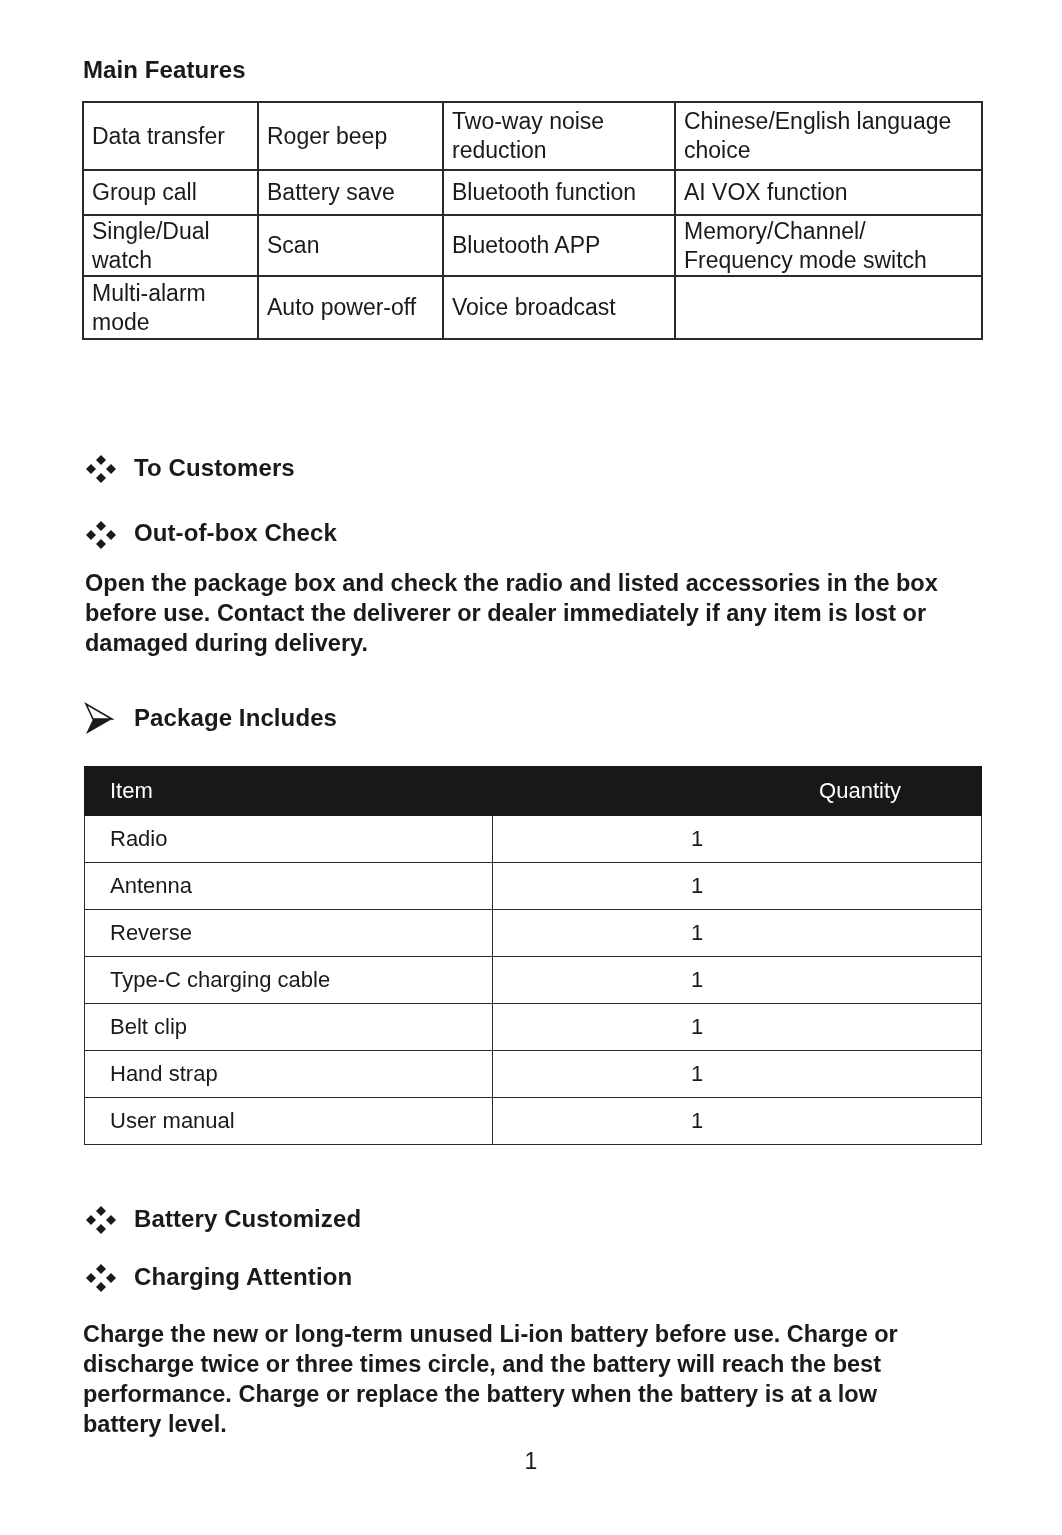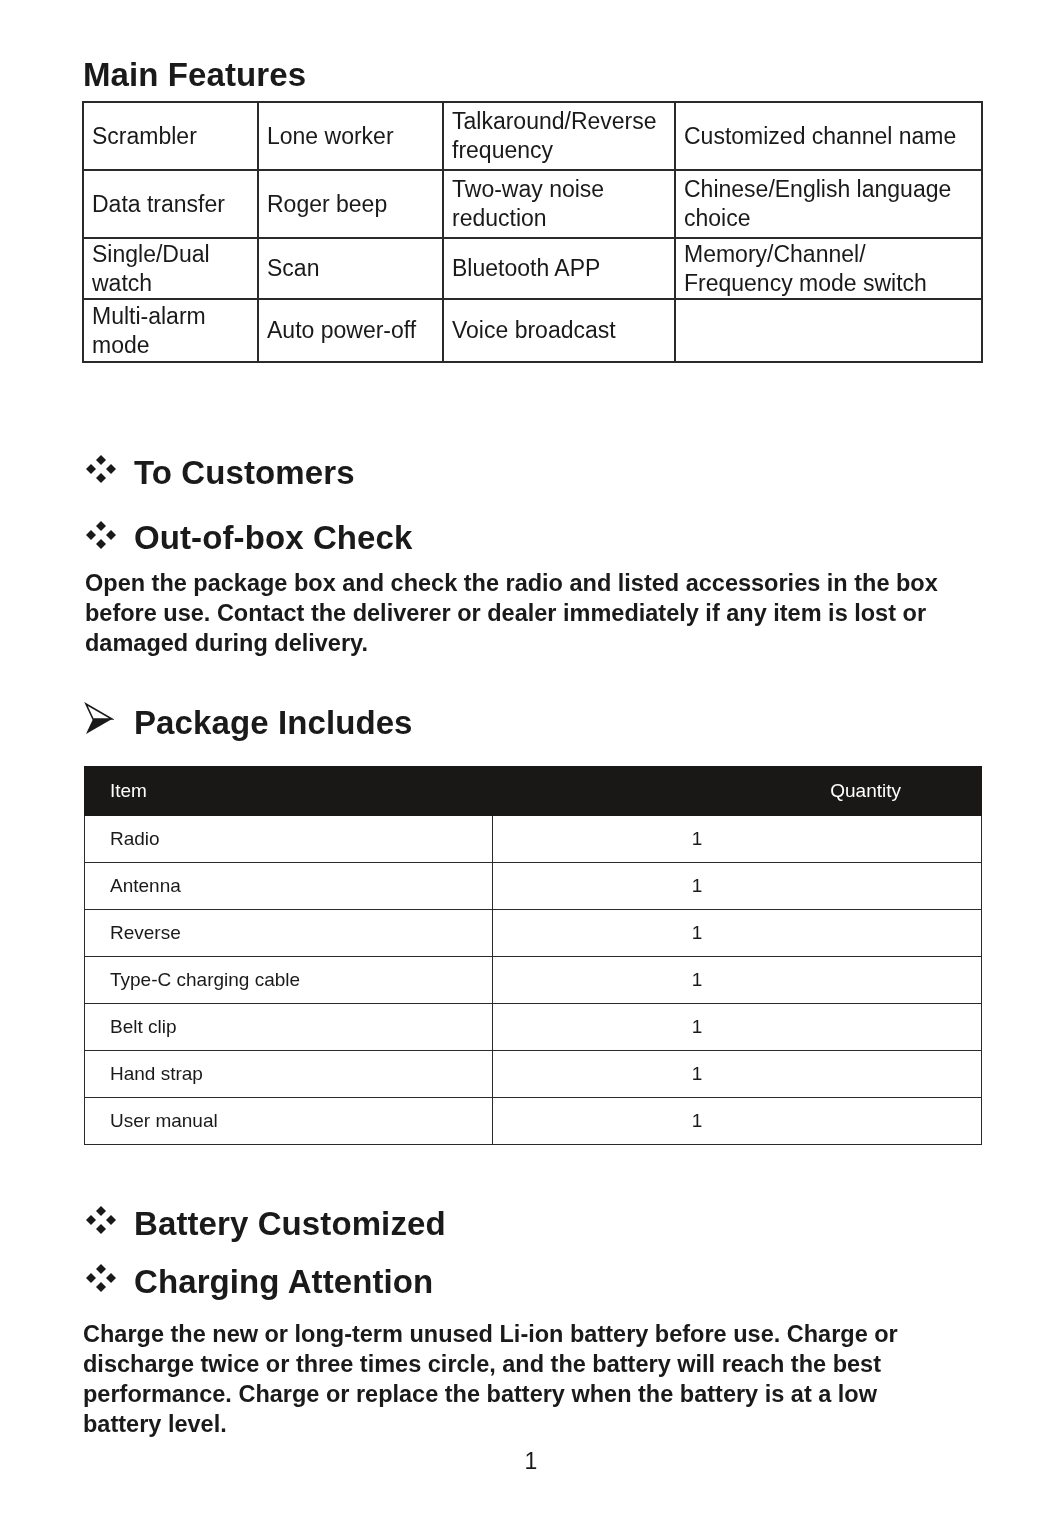--- a/index.html
+++ b/index.html
@@ -12,21 +12,21 @@
       height: 1535px;
       position: relative;
       overflow: hidden;
       font-family: "Liberation Sans", "DejaVu Sans", sans-serif;
       color: #1a1a1a;
     }
     .abs { position: absolute; }
 
     .h-title {
       font-weight: bold;
-      font-size: 33px;
+      font-size: 24px;
       color: #1a1a1a;
       letter-spacing: 0.1px;
       white-space: nowrap;
     }
 
     
     table.features {
       position: absolute;
       left: 82px;
       top: 101px;
@@ -72,21 +72,21 @@
     }
 
     
     table.package {
       position: absolute;
       left: 84px;
       top: 766px;
       width: 897px;
       border-collapse: collapse;
       table-layout: fixed;
-      font-size: 19px;
+      font-size: 22px;
     }
     table.package col.ci { width: 408px; }
     table.package col.cq { width: 489px; }
     table.package th {
       background: #1a1816;
       color: #ffffff;
       font-weight: normal;
       height: 48px;
       text-align: left;
       padding: 0 0 0 25px;
@@ -123,31 +123,31 @@
 <div class="abs h-title" style="left:83px; top:56px;">Main Features</div>
 
 <table class="features">
   <colgroup>
       <col class="c1">
       <col class="c2">
       <col class="c3">
       <col class="c4">
     </colgroup>
   <tbody>
-    <tr class="r1">
-      <td>Scrambler</td>
-      <td>Lone worker</td>
-      <td>Talkaround/Reverse frequency</td>
-      <td>Customized channel name</td>
-    </tr>
     <tr class="r2">
       <td>Data transfer</td>
       <td>Roger beep</td>
       <td>Two-way noise reduction</td>
       <td>Chinese/English language choice</td>
+    </tr>
+    <tr class="r3">
+      <td>Group call</td>
+      <td>Battery save</td>
+      <td>Bluetooth function</td>
+      <td>AI VOX function</td>
     </tr>
     <tr class="r4">
       <td>Single/Dual watch</td>
       <td>Scan</td>
       <td>Bluetooth APP</td>
       <td>Memory/Channel/ Frequency mode switch</td>
     </tr>
     <tr class="r5">
       <td>Multi-alarm mode</td>
       <td>Auto power-off</td>

